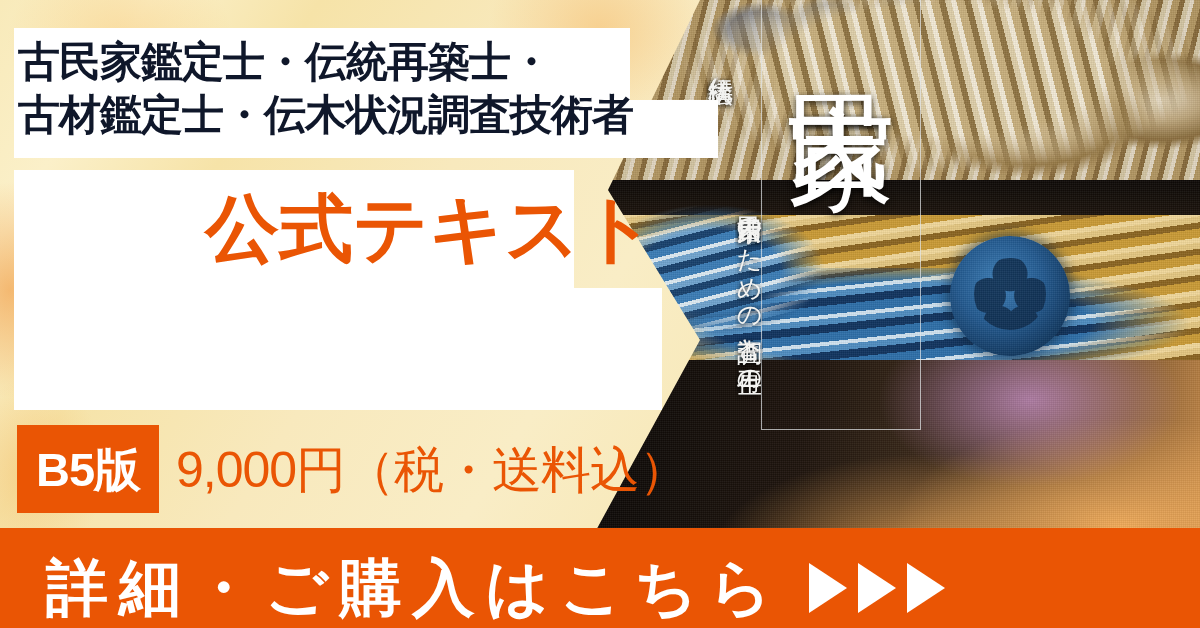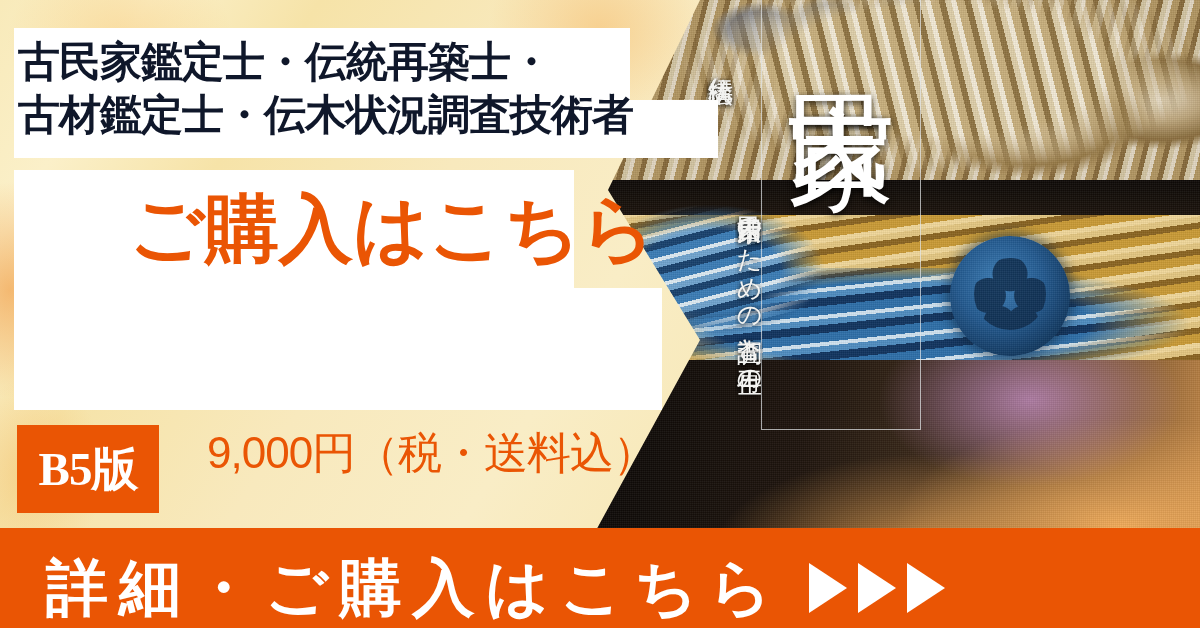--- a/index.html
+++ b/index.html
@@ -234,31 +234,30 @@
   .hb-l2{ display:block; text-align:right; padding-right:8px; }
 
   
   .badge{
     position:absolute; left:17px; top:425px;
     width:142px; height:88px;
     background:#ea5504;
     display:flex; align-items:center; justify-content:center;
   }
   .badge span{
-    font-family:Liberation Serif, serif;
+    font-family:Liberation Sans, sans-serif;
     font-weight:bold; font-size:47px; color:#ffffff; letter-spacing:-1px;
     line-height:1;
   }
   .price{
-    position:absolute; left:176px; top:415px;
+    position:absolute; left:176px; top:432px;
     font-family:"Liberation Sans", sans-serif;
-    font-size:44px; line-height:76px;
+    font-size:50px; line-height:76px;
     color:#ea5504; letter-spacing:-1px;
     white-space:nowrap;
-    margin-left:31px;
   }
 
   
   .cta{
     position:absolute; left:0; top:528px; width:1200px; height:120px;
     background:#ea5504;
     display:flex; align-items:center;
   }
   .cta-text{
     font-family:"Liberation Sans", sans-serif;
@@ -308,21 +307,21 @@
     <div class="cream-glow-r"></div>
   </div>
 
   <div class="panel-top"></div>
   <div class="panel-mid"></div>
 
   <div class="headline-small">古民家鑑定士・伝統再築士・
 古材鑑定士・伝木状況調査技術者</div>
 
   <div class="headline-big">
-    <span class="hb-l2">ご購入はこちら</span>
+    <span class="hb-l2">公式テキスト</span>
   </div>
 
   <div class="badge">
     <span>B5版</span>
   </div>
   <div class="price">9,000円（税・送料込）</div>
 
   <div class="cta">
     <div class="cta-text">詳細・ご購入はこちら</div>
     <div class="cta-arrows">

